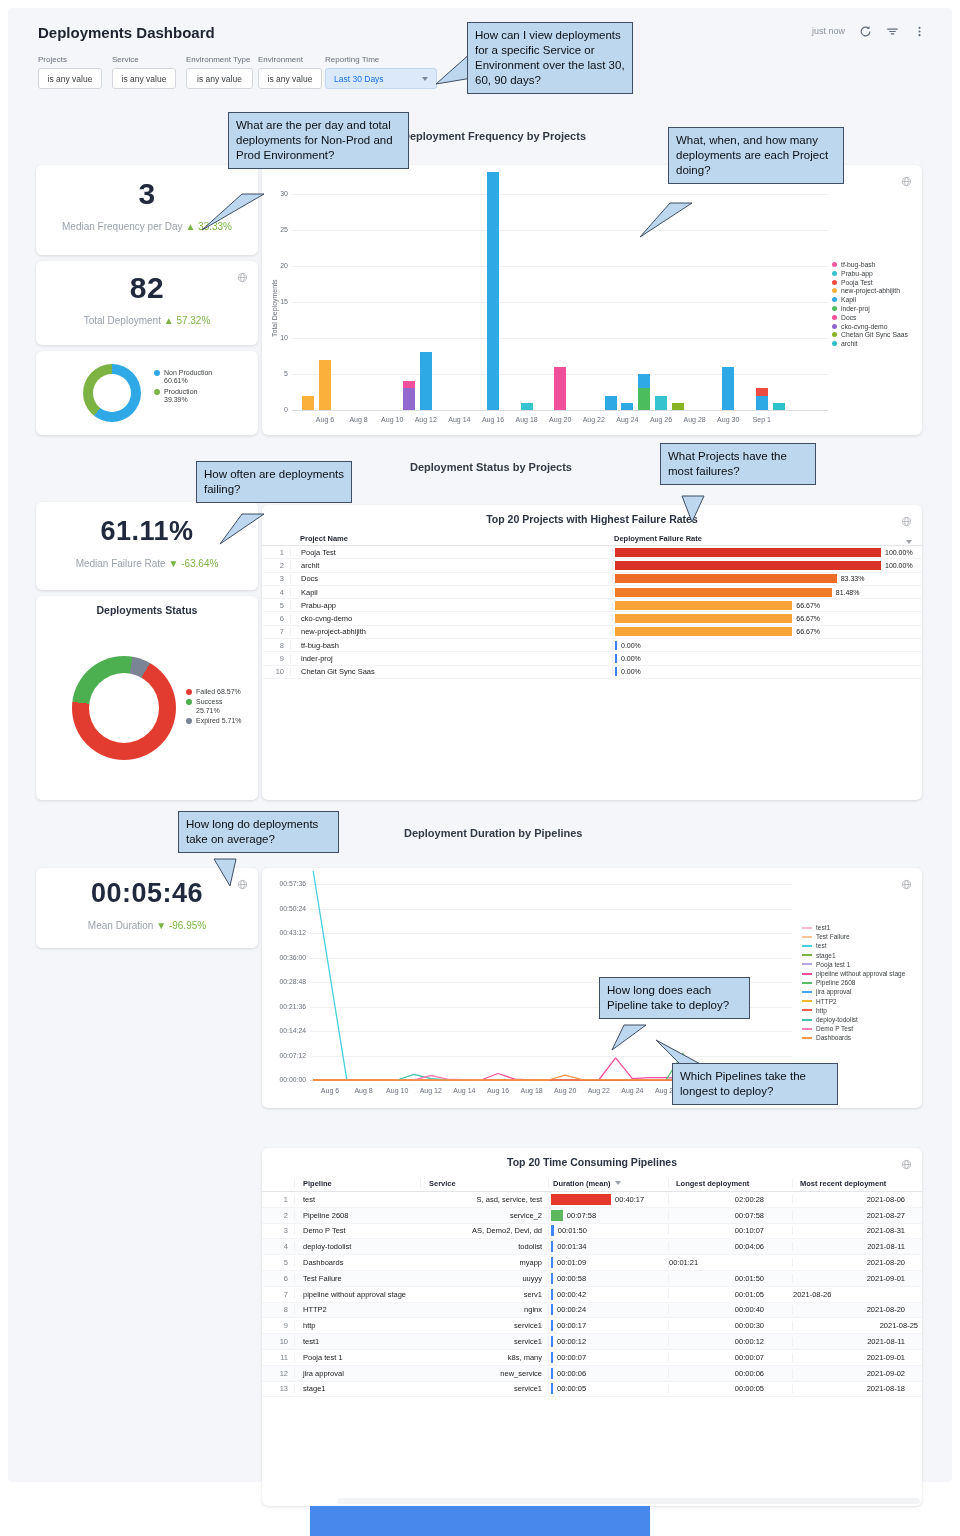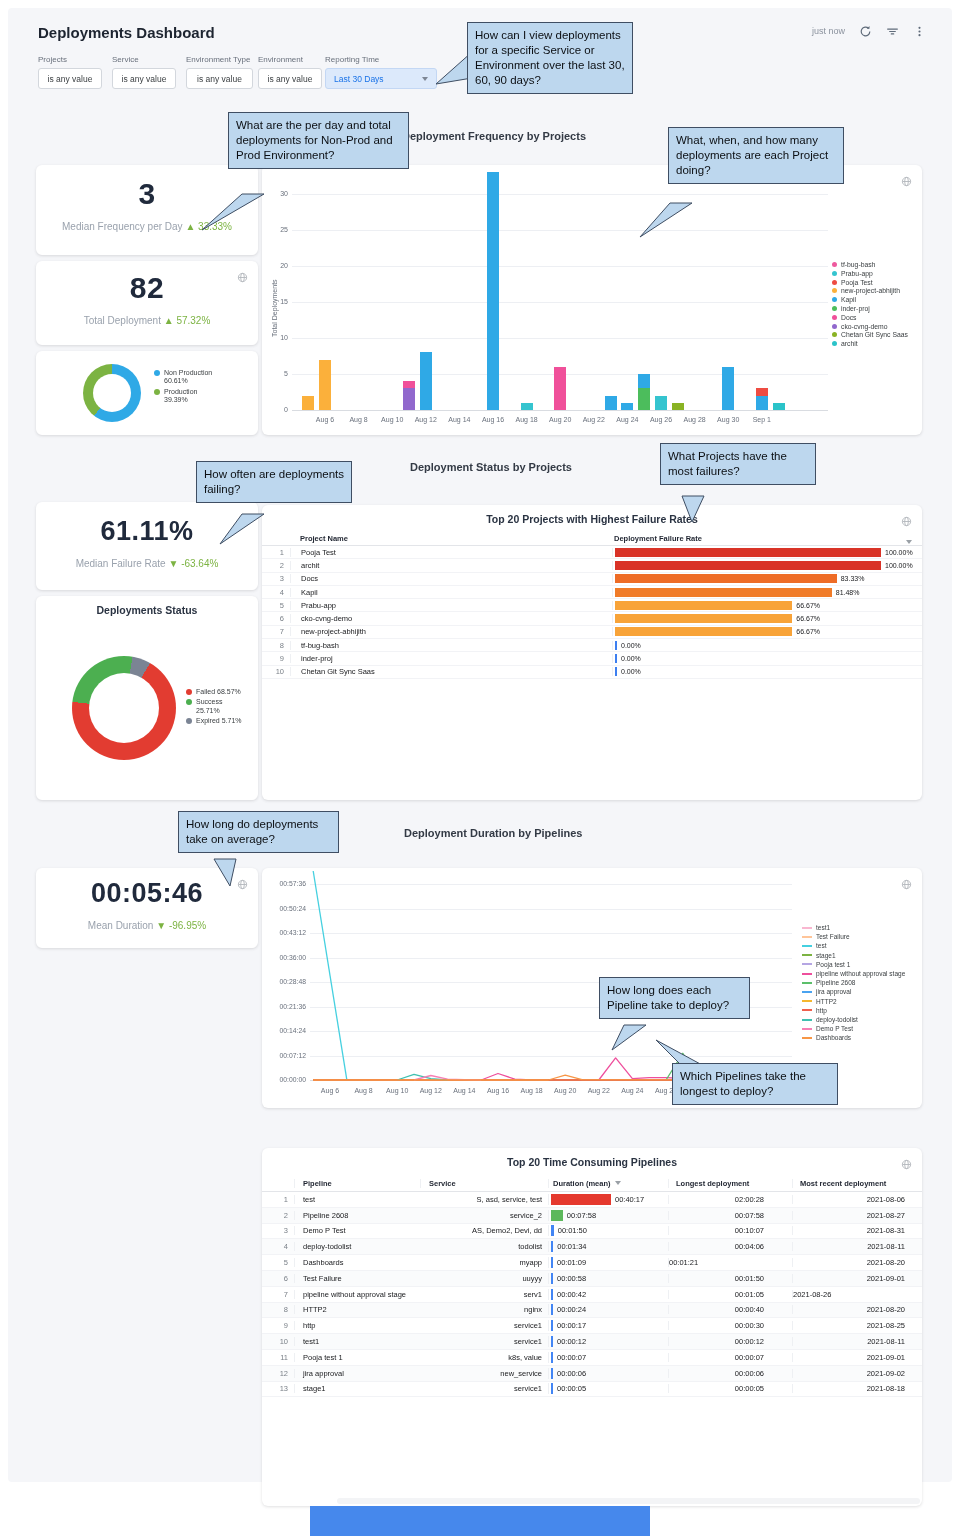--- a/index.html
+++ b/index.html
@@ -560,37 +560,37 @@
         </div>
         <div style="display: flex; height: 14.8px; align-items: center; border-bottom: 1px solid rgb(242, 243, 246);">
           <span style="width:32px;text-align:right;padding-right:6px;box-sizing:border-box;color:#7a8088;">9</span>
       <span style="width:126px;padding-left:8px;box-sizing:border-box;border-left:1px solid #eef0f3;white-space:nowrap;overflow:visible;">http</span>
       <span style="width:128px;text-align:right;padding-right:6px;box-sizing:border-box;">service1</span>
       <span style="width:120px;display:flex;align-items:center;border-left:1px solid #eef0f3;padding-left:2px;box-sizing:border-box;">
         <span style="width:2px;height:11px;background:#4285f4;"></span>
         <span style="margin-left:4px;">00:00:17</span>
       </span>
       <span style="width:124px;text-align:right;padding-right:28px;box-sizing:border-box;border-left:1px solid #eef0f3;">00:00:30</span>
-      <span style="width:130px;text-align:right;padding-right:17px;box-sizing:border-box;border-left:1px solid #eef0f3;">2021-08-25</span>
+      <span style="width:130px;text-align:right;padding-right:4px;box-sizing:border-box;border-left:1px solid #eef0f3;">2021-08-25</span>
         </div>
         <div style="display: flex; height: 14.8px; align-items: center; border-bottom: 1px solid rgb(242, 243, 246); background: rgb(250, 251, 252);">
           <span style="width:32px;text-align:right;padding-right:6px;box-sizing:border-box;color:#7a8088;">10</span>
       <span style="width:126px;padding-left:8px;box-sizing:border-box;border-left:1px solid #eef0f3;white-space:nowrap;overflow:visible;">test1</span>
       <span style="width:128px;text-align:right;padding-right:6px;box-sizing:border-box;">service1</span>
       <span style="width:120px;display:flex;align-items:center;border-left:1px solid #eef0f3;padding-left:2px;box-sizing:border-box;">
         <span style="width:2px;height:11px;background:#4285f4;"></span>
         <span style="margin-left:4px;">00:00:12</span>
       </span>
       <span style="width:124px;text-align:right;padding-right:28px;box-sizing:border-box;border-left:1px solid #eef0f3;">00:00:12</span>
       <span style="width:130px;text-align:right;padding-right:17px;box-sizing:border-box;border-left:1px solid #eef0f3;">2021-08-11</span>
         </div>
         <div style="display: flex; height: 14.8px; align-items: center; border-bottom: 1px solid rgb(242, 243, 246);">
           <span style="width:32px;text-align:right;padding-right:6px;box-sizing:border-box;color:#7a8088;">11</span>
       <span style="width:126px;padding-left:8px;box-sizing:border-box;border-left:1px solid #eef0f3;white-space:nowrap;overflow:visible;">Pooja test 1</span>
-      <span style="width:128px;text-align:right;padding-right:6px;box-sizing:border-box;">k8s, value</span>
+      <span style="width:128px;text-align:right;padding-right:6px;box-sizing:border-box;">k8s, many</span>
       <span style="width:120px;display:flex;align-items:center;border-left:1px solid #eef0f3;padding-left:2px;box-sizing:border-box;">
         <span style="width:2px;height:11px;background:#4285f4;"></span>
         <span style="margin-left:4px;">00:00:07</span>
       </span>
       <span style="width:124px;text-align:right;padding-right:28px;box-sizing:border-box;border-left:1px solid #eef0f3;">00:00:07</span>
       <span style="width:130px;text-align:right;padding-right:17px;box-sizing:border-box;border-left:1px solid #eef0f3;">2021-09-01</span>
         </div>
         <div style="display: flex; height: 14.8px; align-items: center; border-bottom: 1px solid rgb(242, 243, 246); background: rgb(250, 251, 252);">
           <span style="width:32px;text-align:right;padding-right:6px;box-sizing:border-box;color:#7a8088;">12</span>
       <span style="width:126px;padding-left:8px;box-sizing:border-box;border-left:1px solid #eef0f3;white-space:nowrap;overflow:visible;">jira approval</span>

